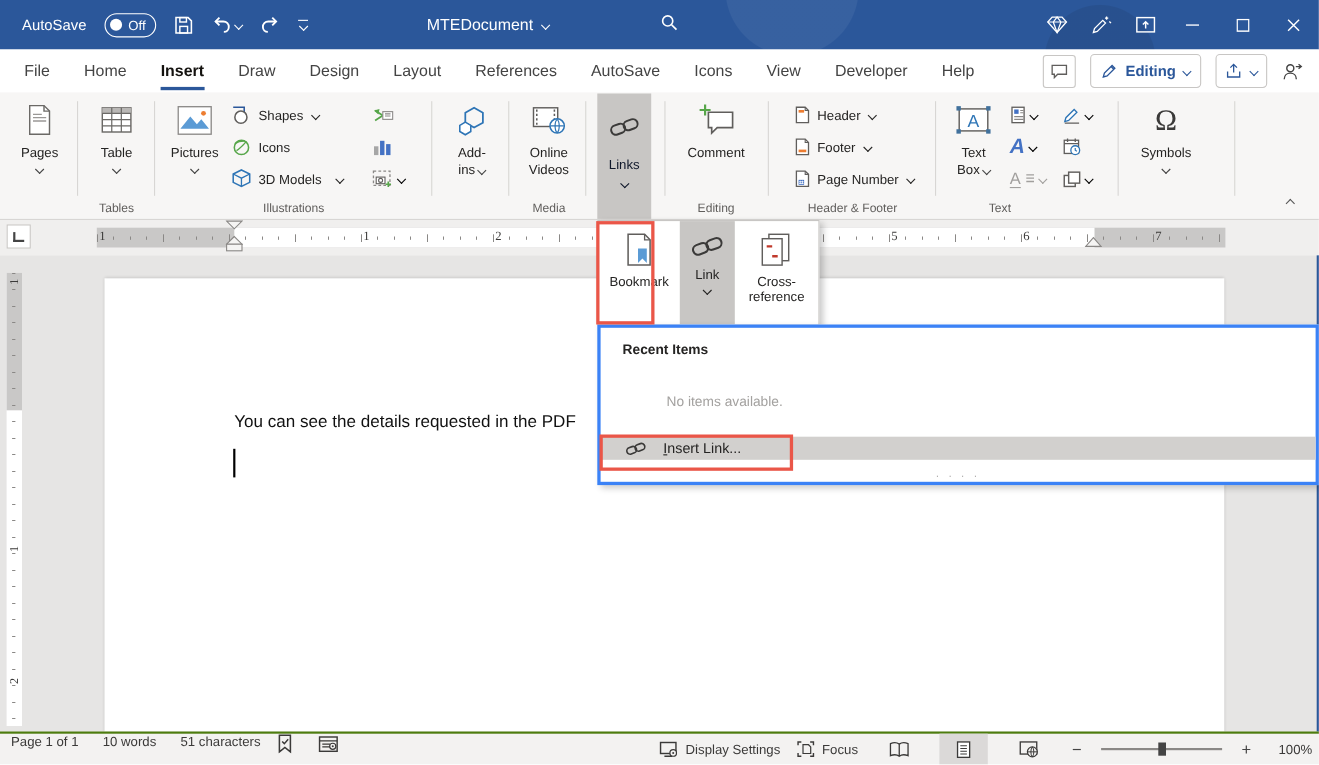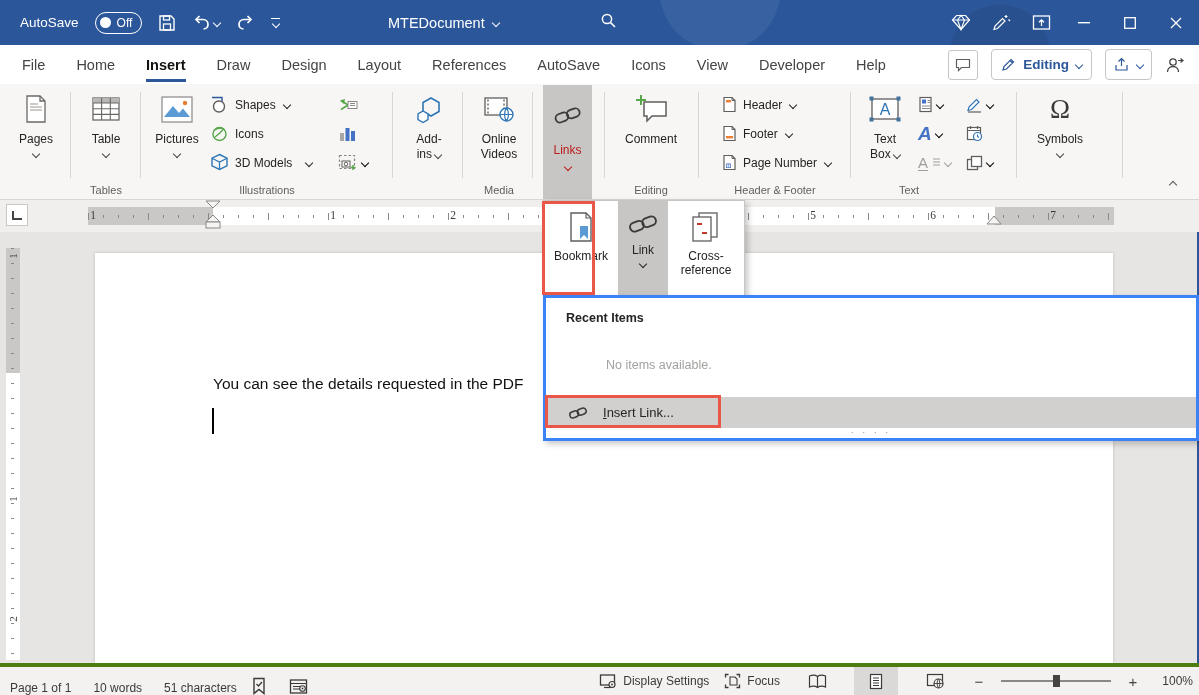--- a/index.html
+++ b/index.html
@@ -43,21 +43,21 @@
   .grp-label{position:absolute;bottom:3px;left:0;right:0;text-align:center;font-size:11px;color:#605e5c;white-space:nowrap;}
   .bigbtn{position:absolute;top:5px;left:0;right:0;display:flex;flex-direction:column;align-items:center;color:#252423;}
   .bicon{height:36px;display:flex;align-items:center;justify-content:center;margin-top:2px;}
   .blabel{font-size:12px;margin-top:5px;line-height:15px;text-align:center;white-space:nowrap;}
   .bigbtn .chv{margin-top:4px;color:#444;}
   .rows{position:absolute;top:6px;display:flex;flex-direction:column;}
   .rowbtn{height:29px;display:flex;align-items:center;gap:6px;font-size:12px;color:#252423;white-space:nowrap;}
   .rowbtn .chv{margin-left:2px;}
   .mini{height:29px;display:flex;align-items:center;gap:4px;}
   .greyed{color:#a19f9d;}
-  .links-btn{position:absolute;left:543px;top:1px;width:49px;height:114px;background:#c8c6c4;display:flex;flex-direction:column;align-items:center;color:#b91c1c;}
+  .links-btn{position:absolute;left:543px;top:1px;width:49px;height:114px;background:#c8c6c4;display:flex;flex-direction:column;align-items:center;color:#0f172a;}
   .collapse{position:absolute;left:1170px;top:98px;color:#555;}
 
   
   .rulerrow{position:absolute;top:200px;left:0;right:0;height:32px;background:#f0efee;z-index:5;}
   .tabsel{position:absolute;left:6px;top:4px;width:22px;height:22px;background:#fff;border:1px solid #c8c6c4;box-sizing:border-box;display:flex;align-items:center;justify-content:center;}
   .tabsel i{display:block;width:8px;height:7px;border-left:2px solid #444;border-bottom:2px solid #444;}
   .hruler{position:absolute;left:88px;top:7px;width:1026px;height:18px;background:#c9c8c7;}
   .hruler .white{position:absolute;left:125px;width:782px;top:0;bottom:0;background:#fff;}
   .hticks1{position:absolute;left:0;right:0;top:8px;height:3px;background:repeating-linear-gradient(to right,#8a8886 0 1px,transparent 1px 15px);}
   .hticks2{position:absolute;left:0;right:0;top:6px;height:7px;background:repeating-linear-gradient(to right,#8a8886 0 1px,transparent 1px 60px);}
@@ -77,27 +77,27 @@
   .gallery{position:absolute;left:543px;top:200px;width:202px;height:96px;background:#fff;border:1px solid #c8c6c4;box-sizing:border-box;box-shadow:3px 3px 6px rgba(0,0,0,.22);z-index:40;display:flex;}
   .gal-item{display:flex;flex-direction:column;align-items:center;padding-top:10px;font-size:12px;color:#252423;line-height:14px;}
   .gal-link{width:50px;background:#c8c6c4;height:100%;box-sizing:border-box;}
   .gal-bm{width:74px;}
   .gal-cr{width:76px;}
   .gal-item .lbl{margin-top:6px;text-align:center;}
   .gal-item .chv{margin-top:4px;}
   .menu{position:absolute;left:543px;top:295px;width:656px;height:146px;background:#fff;border:3px solid #3b82f6;box-sizing:border-box;box-shadow:3px 3px 6px rgba(0,0,0,.22);z-index:40;}
   .menu-header{padding:13px 0 0 20px;font-size:12.5px;font-weight:700;color:#252423;}
   .menu-empty{position:absolute;left:60px;top:60px;font-size:12.5px;color:#a3a19f;}
-  .menu-item{position:absolute;left:0;right:0;top:99px;height:31px;background:#d2d0ce;display:flex;align-items:center;gap:15px;padding-left:22px;box-sizing:border-box;font-size:13px;color:#252423;}
+  .menu-item{position:absolute;left:0;right:0;top:99px;height:21px;background:#d2d0ce;display:flex;align-items:center;gap:15px;padding-left:22px;box-sizing:border-box;font-size:13px;color:#252423;}
   .menu-item .accel{text-decoration:underline;}
   .grip{position:absolute;bottom:1px;left:0;right:0;text-align:center;font-size:9px;letter-spacing:3px;color:#8a8886;}
   .redbox{position:absolute;border:3px solid #ea5648;box-sizing:border-box;z-index:50;}
 
   
-  .statusbar{position:absolute;left:0;right:0;bottom:0;height:28px;background:#f3f2f1;border-top:4px solid #4d7c0f;display:flex;align-items:flex-end;font-size:12px;color:#3b3a39;z-index:20;}
+  .statusbar{position:absolute;left:0;right:0;bottom:0;height:28px;background:#f3f2f1;border-top:2px solid #4d7c0f;display:flex;align-items:flex-start;font-size:12px;color:#3b3a39;z-index:20;}
   .sb-left{display:flex;align-items:center;gap:22px;padding-left:10px;}
   .sb-icons{display:flex;align-items:center;gap:22px;margin-left:14px;}
   .sb-right{position:absolute;right:6px;display:flex;align-items:center;gap:15px;height:100%;}
   .sb-item{display:flex;align-items:center;gap:6px;}
   .viewcell{width:44px;height:28px;display:flex;align-items:center;justify-content:center;}
   .viewcell.active{background:#dbd9d8;}
   .zoomtrack{width:110px;height:2px;background:#8a8886;position:relative;}
   .zoomthumb{position:absolute;left:52px;top:-5px;width:7px;height:12px;background:#444;}
   .zbtn{font-size:15px;color:#444;width:14px;text-align:center;}
 </style>

